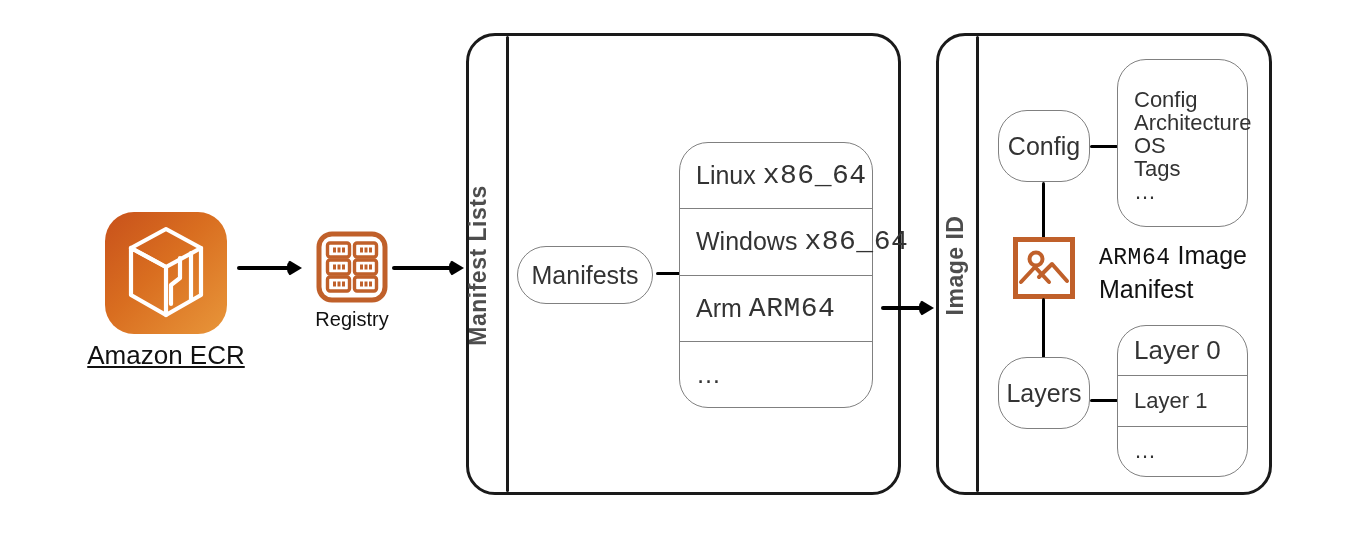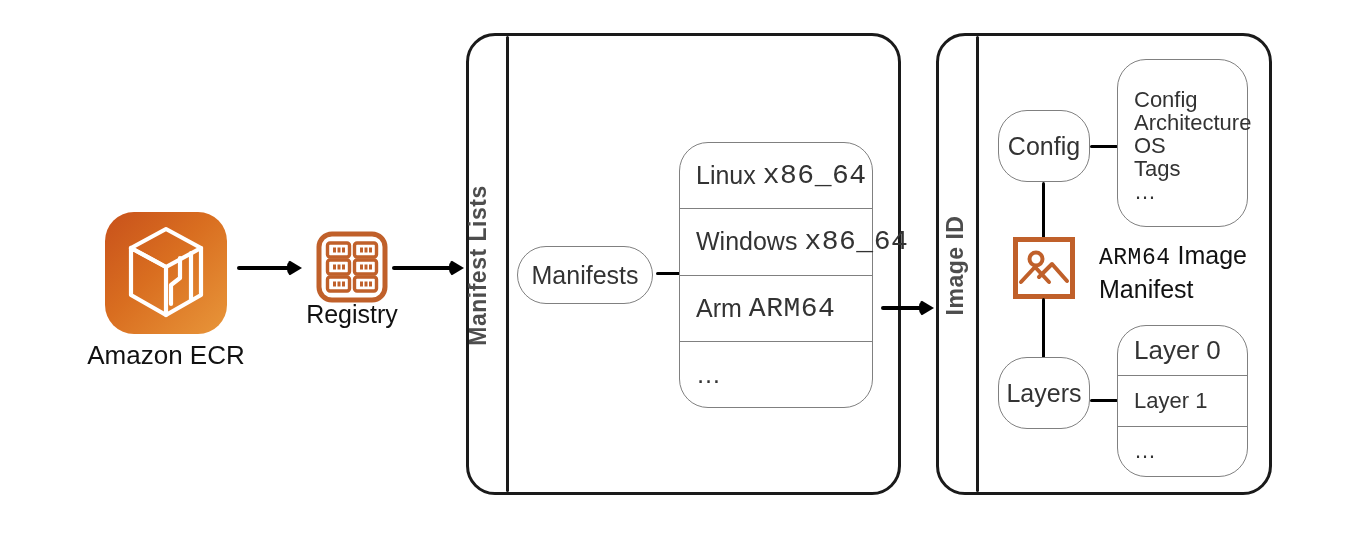--- a/index.html
+++ b/index.html
@@ -26,32 +26,33 @@
     background: linear-gradient(135deg, #c8511b 0%, #d96e20 45%, #e8963a 100%);
   }
   .ecr-icon svg { display: block; }
   .ecr-label {
     left: 50px; top: 340px;
     width: 232px;
     text-align: center;
     font-size: 26px;
     color: #111111;
     white-space: nowrap;
+    text-decoration: underline;
   }
 
   
   .registry-icon {
     left: 316px; top: 231px;
     width: 72px; height: 72px;
   }
   .registry-label {
-    left: 282px; top: 300px;
+    left: 282px; top: 308px;
     width: 140px;
     text-align: center;
-    font-size: 25px;
+    font-size: 20px;
     color: #111111;
     white-space: nowrap;
   }
 
   
   .arrow-line {
     background: #000000;
     height: 4px;
   }
   .arrow-head {

